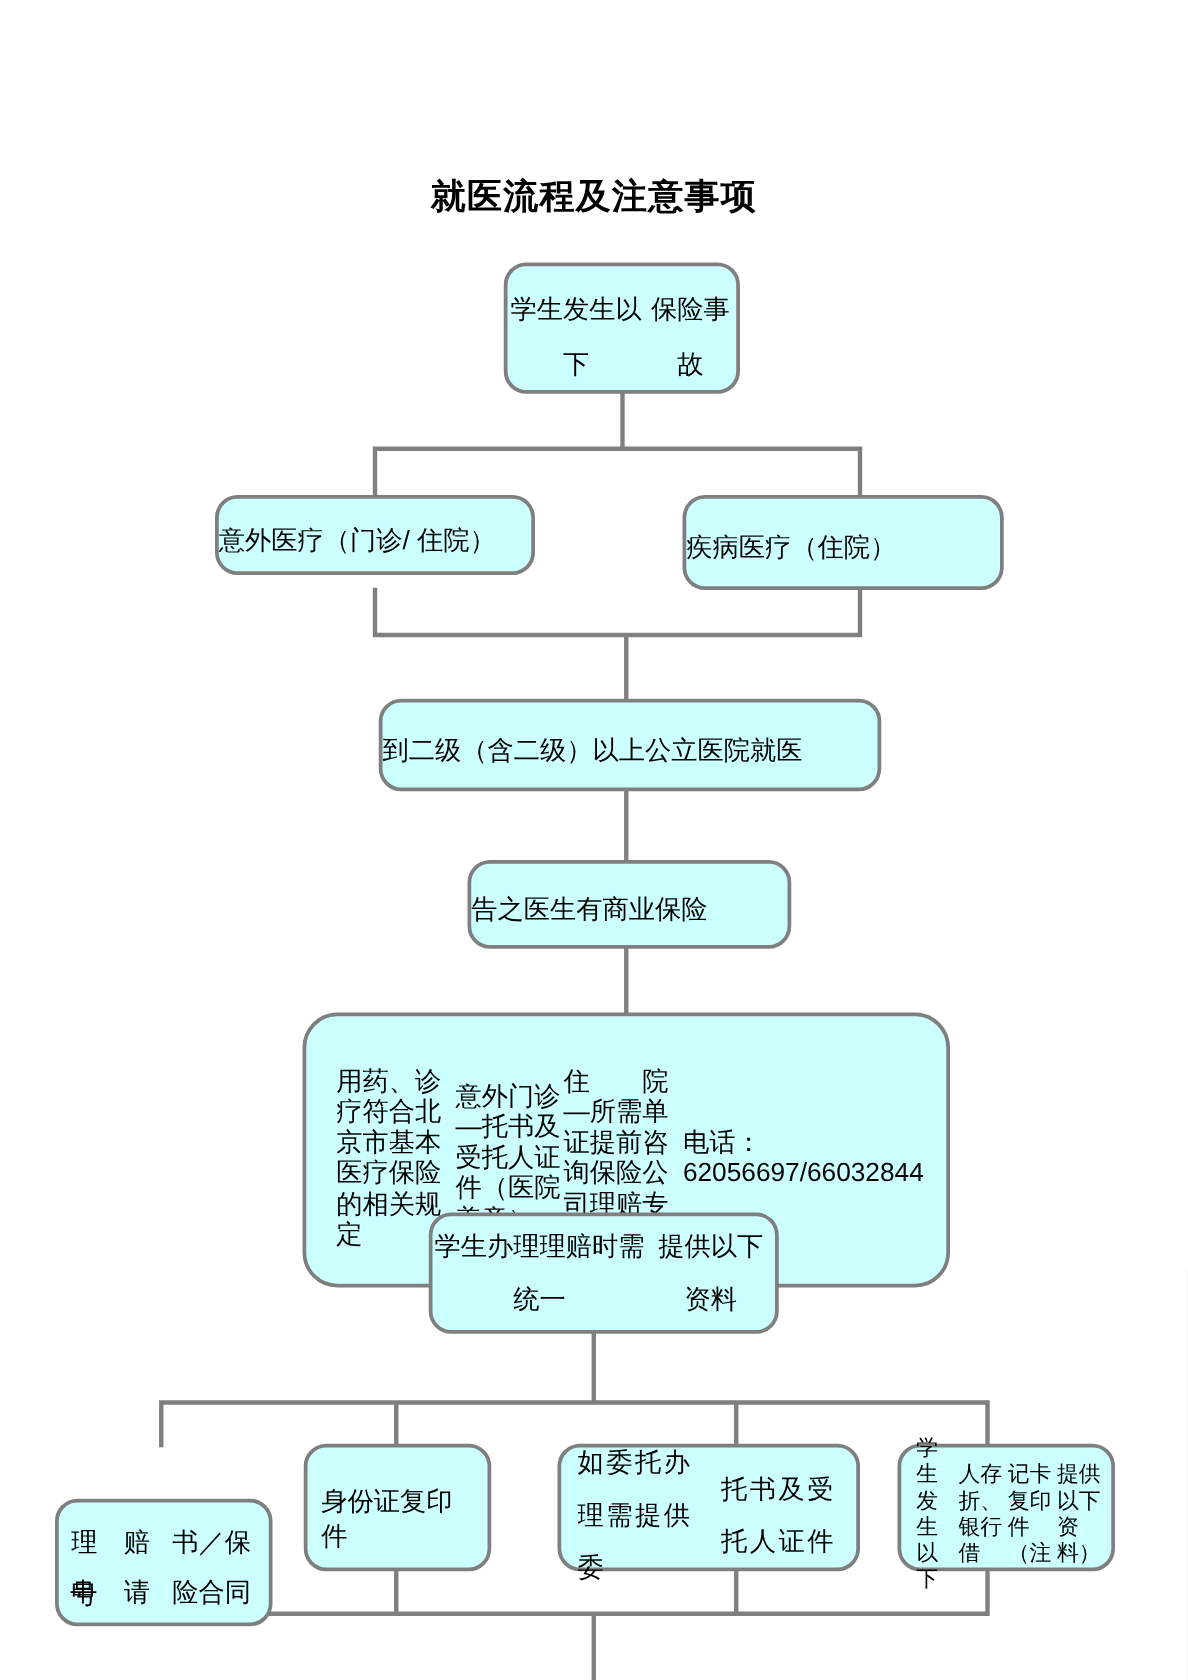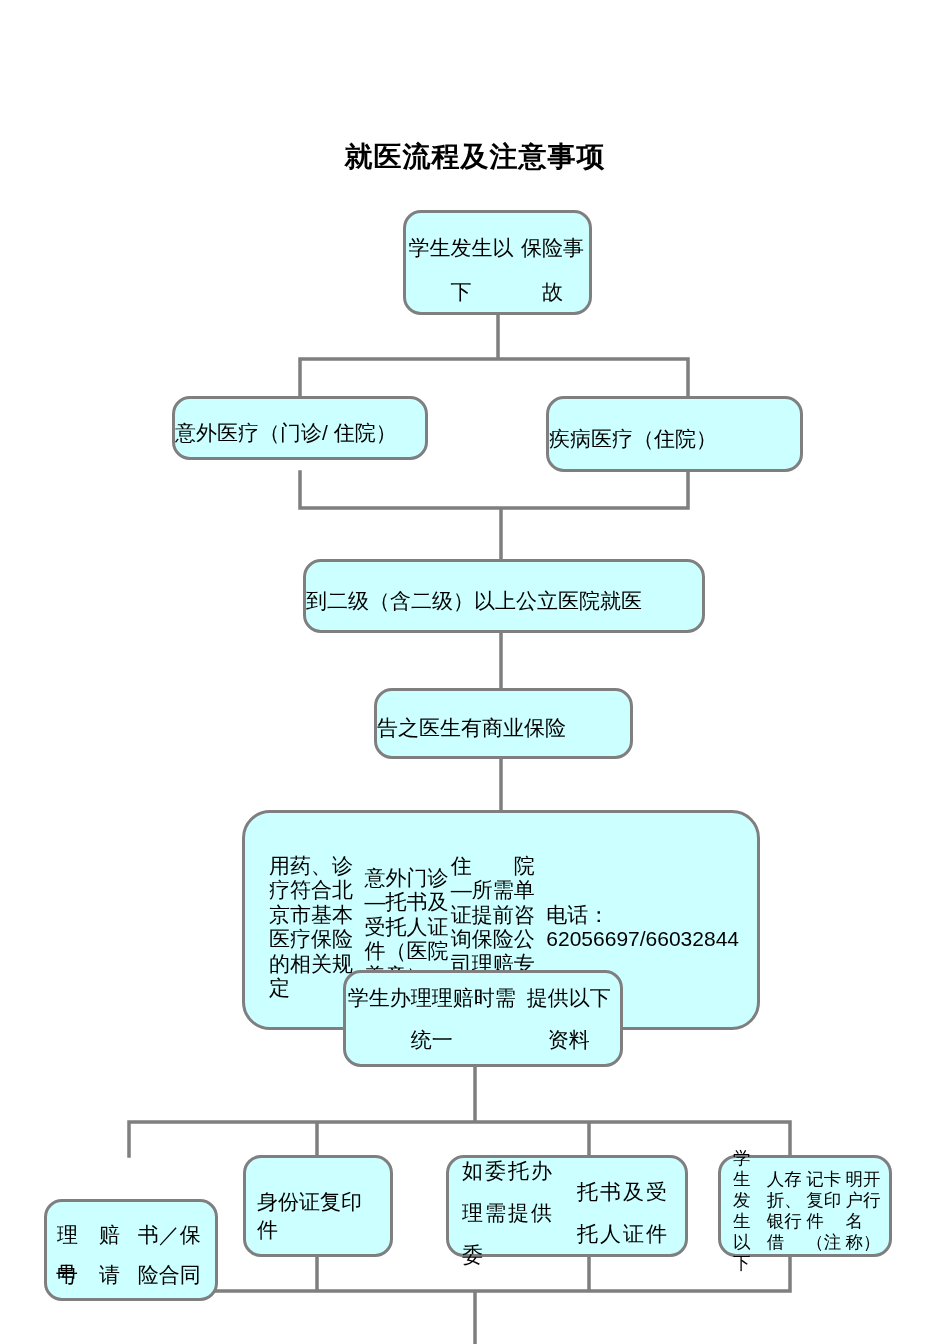--- a/index.html
+++ b/index.html
@@ -133,16 +133,16 @@
 
   <div class="node left" id="n-entrust">
     <div>如委托办理需提供委</div>
     <div>托书及受托人证件</div>
   </div>
 
   <div class="node left" id="n-bank">
     <div>学生发生以下</div>
     <div>人存折、银行借</div>
     <div>记卡复印件（注</div>
-    <div>明开户行名称）</div>
+    <div>提供以下资料）</div>
   </div>
 
 </div>
 
 </body></html>

